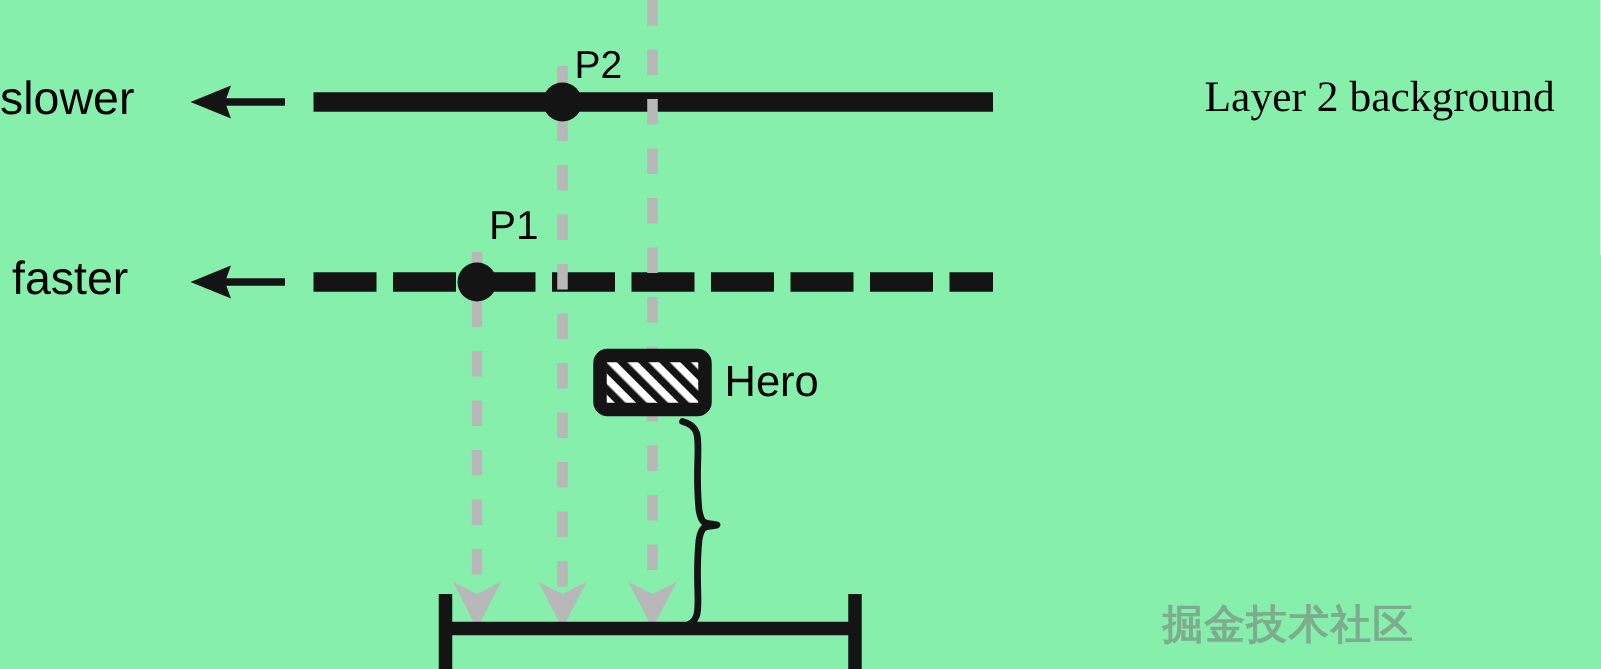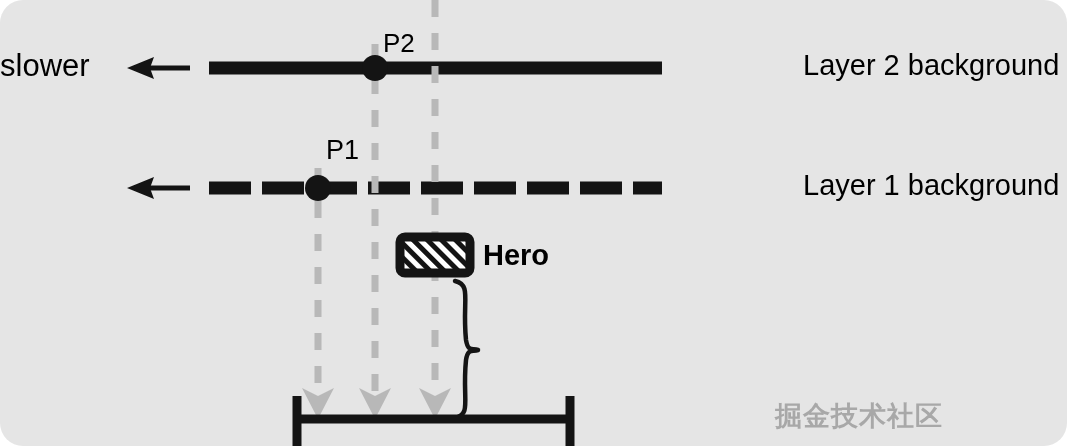--- a/index.html
+++ b/index.html
@@ -7,43 +7,42 @@
     padding: 0;
     background: #ffffff;
   }
   body {
     font-family: "Liberation Sans", sans-serif;
   }
   #stage {
     position: relative;
     width: 1067px;
     height: 446px;
-    background: #e5e5e5;
+    background: #86efac;
     overflow: hidden;
-    border-radius: 23px;
   }
   #diagram-svg {
     position: absolute;
     left: 0;
     top: 0;
   }
   .lbl {
     position: absolute;
     color: #000000;
     font-family: "Liberation Sans", sans-serif;
     white-space: nowrap;
     line-height: 1;
   }
   #label-slower   { left: 0px;    top: 50px;  font-size: 31px; }
   #label-faster   { left: 8px;    top: 170px; font-size: 31px; }
-  #label-layer2   { left: 803px;  top: 51px;  font-size: 29px; }
+  #label-layer2   { left: 803px;  top: 51px;  font-size: 29px; font-family: Liberation Serif, serif; }
   #label-layer1   { left: 803px;  top: 171px; font-size: 29px; }
   #label-p2       { left: 383px;  top: 30px;  font-size: 26px; }
   #label-p1       { left: 326px;  top: 137px; font-size: 27px; }
-  #label-hero     { left: 483px;  top: 241px; font-size: 29px; font-weight: bold; }
+  #label-hero     { left: 483px;  top: 241px; font-size: 29px; }
   #label-default  { left: 487px;  top: 335px; font-size: 29px; }
 
   #watermark {
     position: absolute;
     left: 763px;
     top: 396px;
     width: 300px;
     height: 42px;
     pointer-events: none;
   }
@@ -133,22 +132,22 @@
 
     <g>
       <line x1="295" y1="419" x2="572" y2="419" stroke="#141414" stroke-width="9"></line>
       <line x1="297" y1="396" x2="297" y2="446" stroke="#141414" stroke-width="9"></line>
       <line x1="570" y1="396" x2="570" y2="446" stroke="#141414" stroke-width="9"></line>
     </g>
 
   </svg>
 
   <div class="lbl" id="label-slower">slower</div>
+  <div class="lbl" id="label-faster">faster</div>
   <div class="lbl" id="label-layer2">Layer 2 background</div>
-  <div class="lbl" id="label-layer1">Layer 1 background</div>
   <div class="lbl" id="label-p2">P2</div>
   <div class="lbl" id="label-p1">P1</div>
   <div class="lbl" id="label-hero">Hero</div>
 
   <div id="watermark">
     <div class="wm-text" id="watermark-cn">掘金技术社区</div>
   </div>
 
 </div>
 

